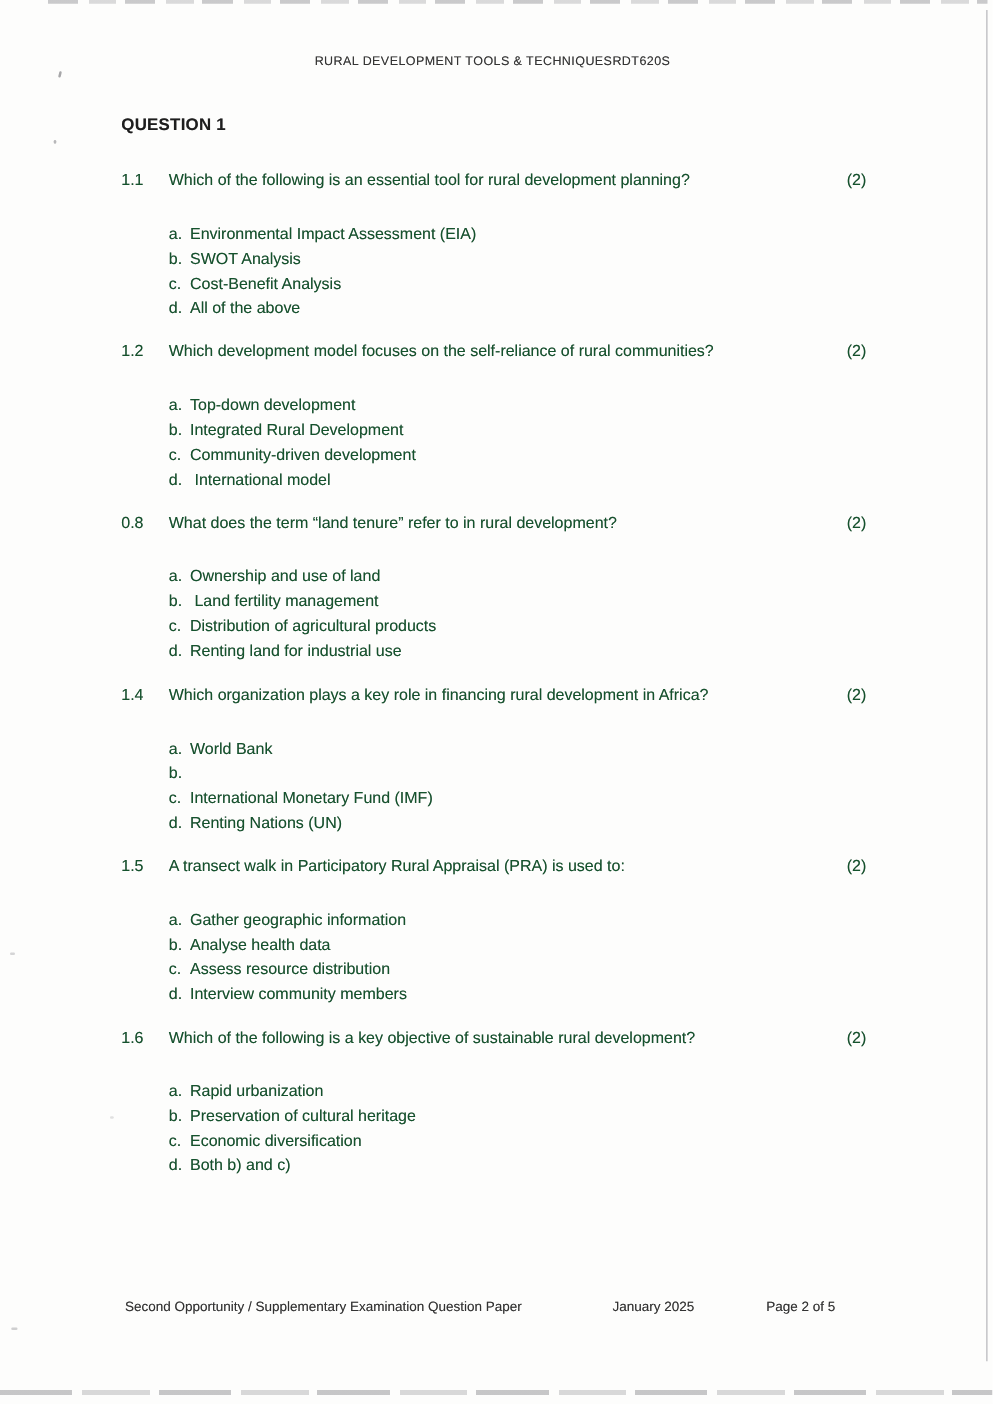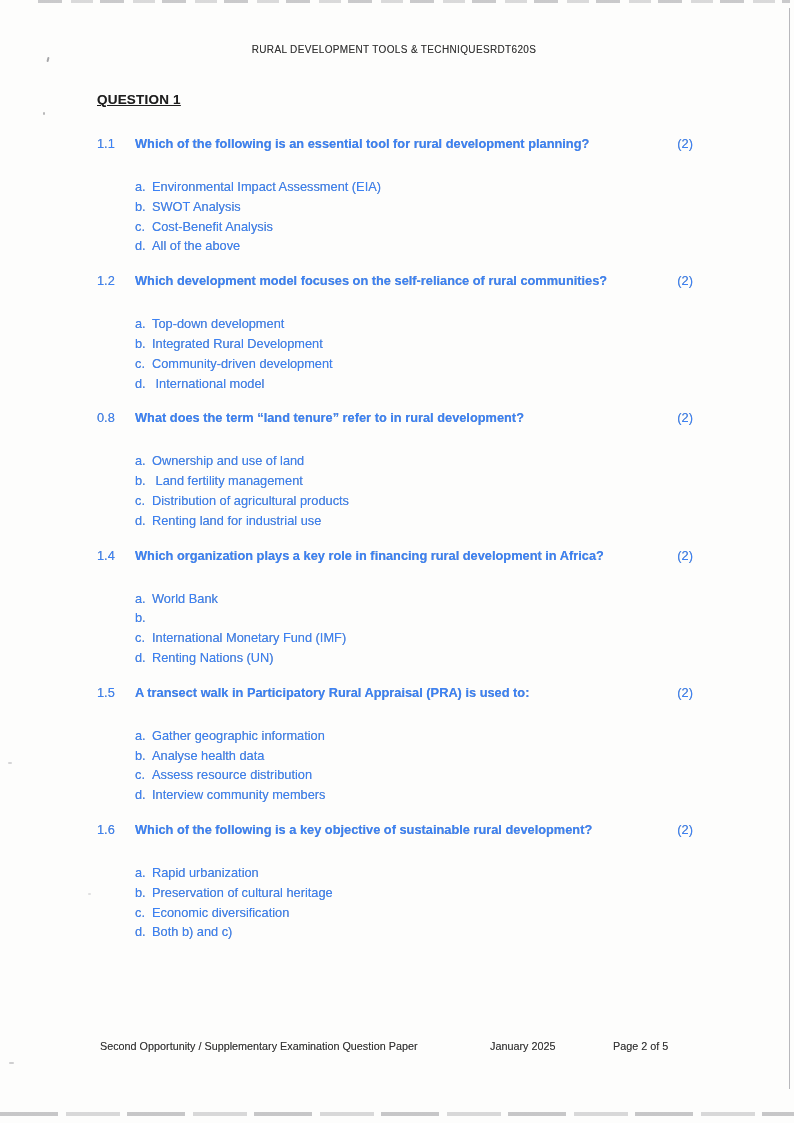--- a/index.html
+++ b/index.html
@@ -9,43 +9,43 @@
     font-family: "Liberation Sans", sans-serif;
     position: relative;
     overflow: hidden;
   }
   .page {
     position: absolute; inset: 0;
     background: #fdfdfc;
     overflow: hidden;
   }
   
-  .ink { color: #3b82f6; text-shadow: 0 0 0.5px rgba(40,40,40,0.45); }
+  .ink { color: #14532d; text-shadow: 0 0 0.5px rgba(40,40,40,0.45); }
 
   .doc-header {
     position: absolute; top: 44px; left: 95px; right: 101px;
     display: flex; justify-content: center;
     font-size: 10px; letter-spacing: 0.35px; color: #343434;
   }
   .section-title {
     position: absolute; top: 92px; left: 97px;
     margin: 0; font-size: 13.5px; font-weight: bold;
-    letter-spacing: 0.2px; color: #1e1e1e; text-decoration: underline;
+    letter-spacing: 0.2px; color: #1e1e1e;
   }
   .questions {
     position: absolute; top: 136px; left: 97px; right: 101px;
   }
   .question { margin-bottom: 17px; }
   .q-line {
     display: flex; align-items: flex-start;
     font-size: 12.8px; line-height: 16px;
     margin-bottom: 25px;
   }
   .q-num { flex: none; width: 38px; }
-  .q-text { flex: 1; padding-right: 26px; font-weight: bold; }
+  .q-text { flex: 1; padding-right: 26px; }
   .q-marks { flex: none; }
   .q-options {
     margin-left: 38px;
     font-size: 12.8px; line-height: 19.8px;
   }
   .opt { display: flex; }
   .opt-letter { flex: none; width: 17px; }
   .opt-text { white-space: pre-wrap; }
 
   .doc-footer {

